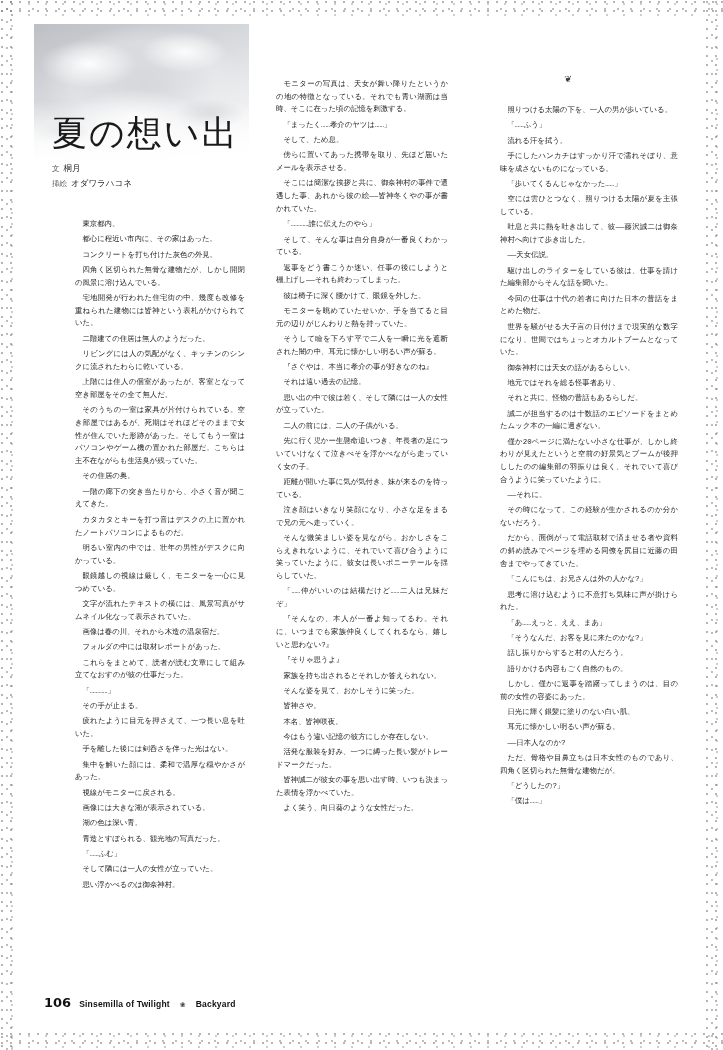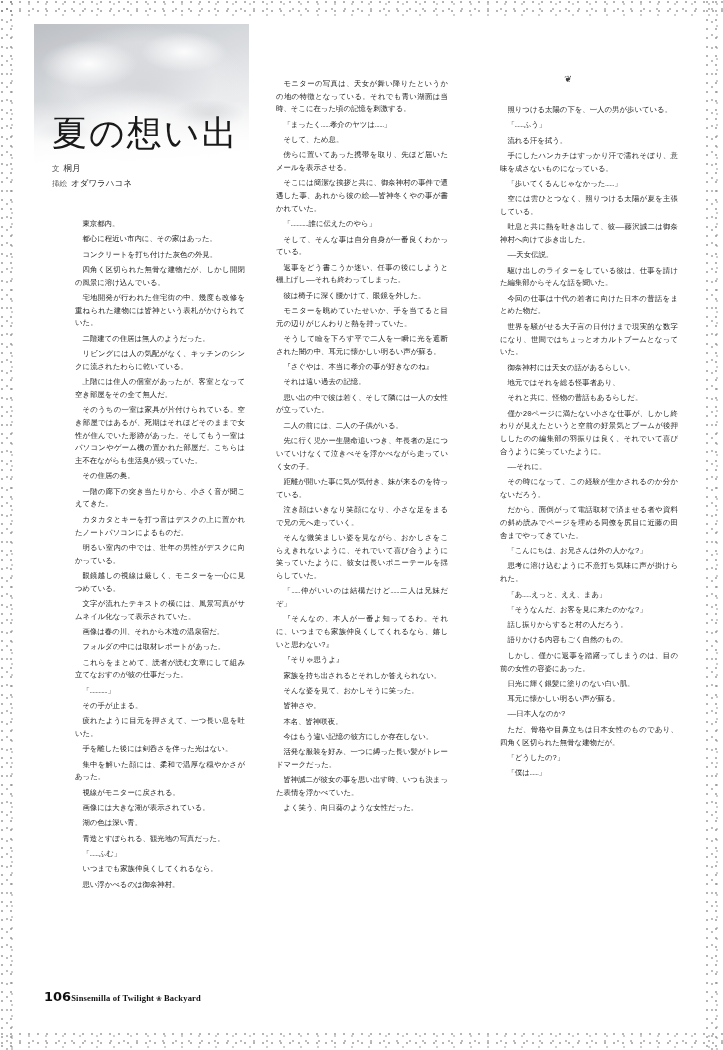--- a/index.html
+++ b/index.html
@@ -133,34 +133,34 @@
     color: #3b3b3b;
     font-size: 9px;
     text-align: center;
     line-height: 10px;
   }
 
   
   .footer {
     position: absolute;
     left: 24px;
-    bottom: 28px;
+    bottom: 22px;
     display: flex;
     align-items: baseline;
-    gap: 0;
+    gap: 8px;
     text-align: center;
   }
   .page-num {
     font-family: "DejaVu Sans", sans-serif;
     font-weight: bold;
     font-size: 13px;
     color: #111;
   }
   .footer-title {
-    font-family: Liberation Serif, serif;
+    font-family: Liberation Sans, sans-serif;
     font-size: 8.5px;
     font-weight: bold;
     color: #111;
     letter-spacing: 0.2px;
   }
   .footer-mark {
     font-size: 7px;
     color: #333;
     margin: 0 2px;
   }
@@ -219,21 +219,21 @@
           <p class="indent">「…………」</p>
           <p class="indent">その手が止まる。</p>
           <p class="indent">疲れたように目元を押さえて、一つ長い息を吐いた。</p>
           <p class="indent">手を離した後には剣呑さを伴った光はない。</p>
           <p class="indent">集中を解いた顔には、柔和で温厚な穏やかさがあった。</p>
           <p class="indent">視線がモニターに戻される。</p>
           <p class="indent">画像には大きな湖が表示されている。</p>
           <p class="indent">湖の色は深い青。</p>
           <p class="indent">青造とすぼられる、観光地の写真だった。</p>
           <p class="indent">「……ふむ」</p>
-          <p class="indent">いつまでも家族仲良くしてくれるなら。</p>
+          <p class="indent">そして隣には一人の女性が立っていた。</p>
           <p class="indent">思い浮かべるのは御奈神村。</p>
         </div>
       <div class="col col-2">
           <p class="indent">モニターの写真は、天女が舞い降りたというかの地の特徴となっている。それでも青い湖面は当時、そこに在った頃の記憶を刺激する。</p>
           <p class="indent">「まったく……孝介のヤツは……」</p>
           <p class="indent">そして、ため息。</p>
           <p class="indent">傍らに置いてあった携帯を取り、先ほど届いたメールを表示させる。</p>
           <p class="indent">そこには簡潔な挨拶と共に、御奈神村の事件で遭遇した事、あれから彼の絵――皆神冬くやの事が書かれていた。</p>
           <p class="indent">「…………誰に伝えたのやら」</p>
           <p class="indent">そして、そんな事は自分自身が一番良くわかっている。</p>
@@ -269,20 +269,21 @@
           <p class="indent">「歩いてくるんじゃなかった……」</p>
           <p class="indent">空には雲ひとつなく、照りつける太陽が夏を主張している。</p>
           <p class="indent">吐息と共に熱を吐き出して、彼――藤沢誠二は御奈神村へ向けて歩き出した。</p>
           <p class="indent">――天女伝説。</p>
           <p class="indent">駆け出しのライターをしている彼は、仕事を請けた編集部からそんな話を聞いた。</p>
           <p class="indent">今回の仕事は十代の若者に向けた日本の昔話をまとめた物だ。</p>
           <p class="indent">世界を騒がせる大子言の日付けまで現実的な数字になり、世間ではちょっとオカルトブームとなっていた。</p>
           <p class="indent">御奈神村には天女の話があるらしい。</p>
           <p class="indent">地元ではそれを総る怪事者あり、</p>
           <p class="indent">それと共に、怪物の昔話もあるらしだ。</p>
+          <p class="indent">誠二が担当するのは十数話のエピソードをまとめたムック本の一編に過ぎない。</p>
           <p class="indent">僅か20ページに満たない小さな仕事が、しかし終わりが見えたというと空前の好景気とブームが後押ししたのの編集部の羽振りは良く、それでいて喜び合うように笑っていたように。</p>
           <p class="indent">――それに。</p>
           <p class="indent">その時になって、この経験が生かされるのか分かないだろう。</p>
           <p class="indent">だから、面倒がって電話取材で済ませる者や資料の斜め読みでページを埋める同僚を尻目に近藤の田舎までやってきていた。</p>
           <p class="indent">「こんにちは、お兄さんは外の人かな?」</p>
           <p class="indent">思考に溶け込むように不意打ち気味に声が掛けられた。</p>
           <p class="indent">「あ……えっと、ええ、まあ」</p>
           <p class="indent">「そうなんだ、お客を見に来たのかな?」</p>
           <p class="indent">話し振りからすると村の人だろう。</p>
           <p class="indent">語りかける内容もごく自然のもの。</p>

